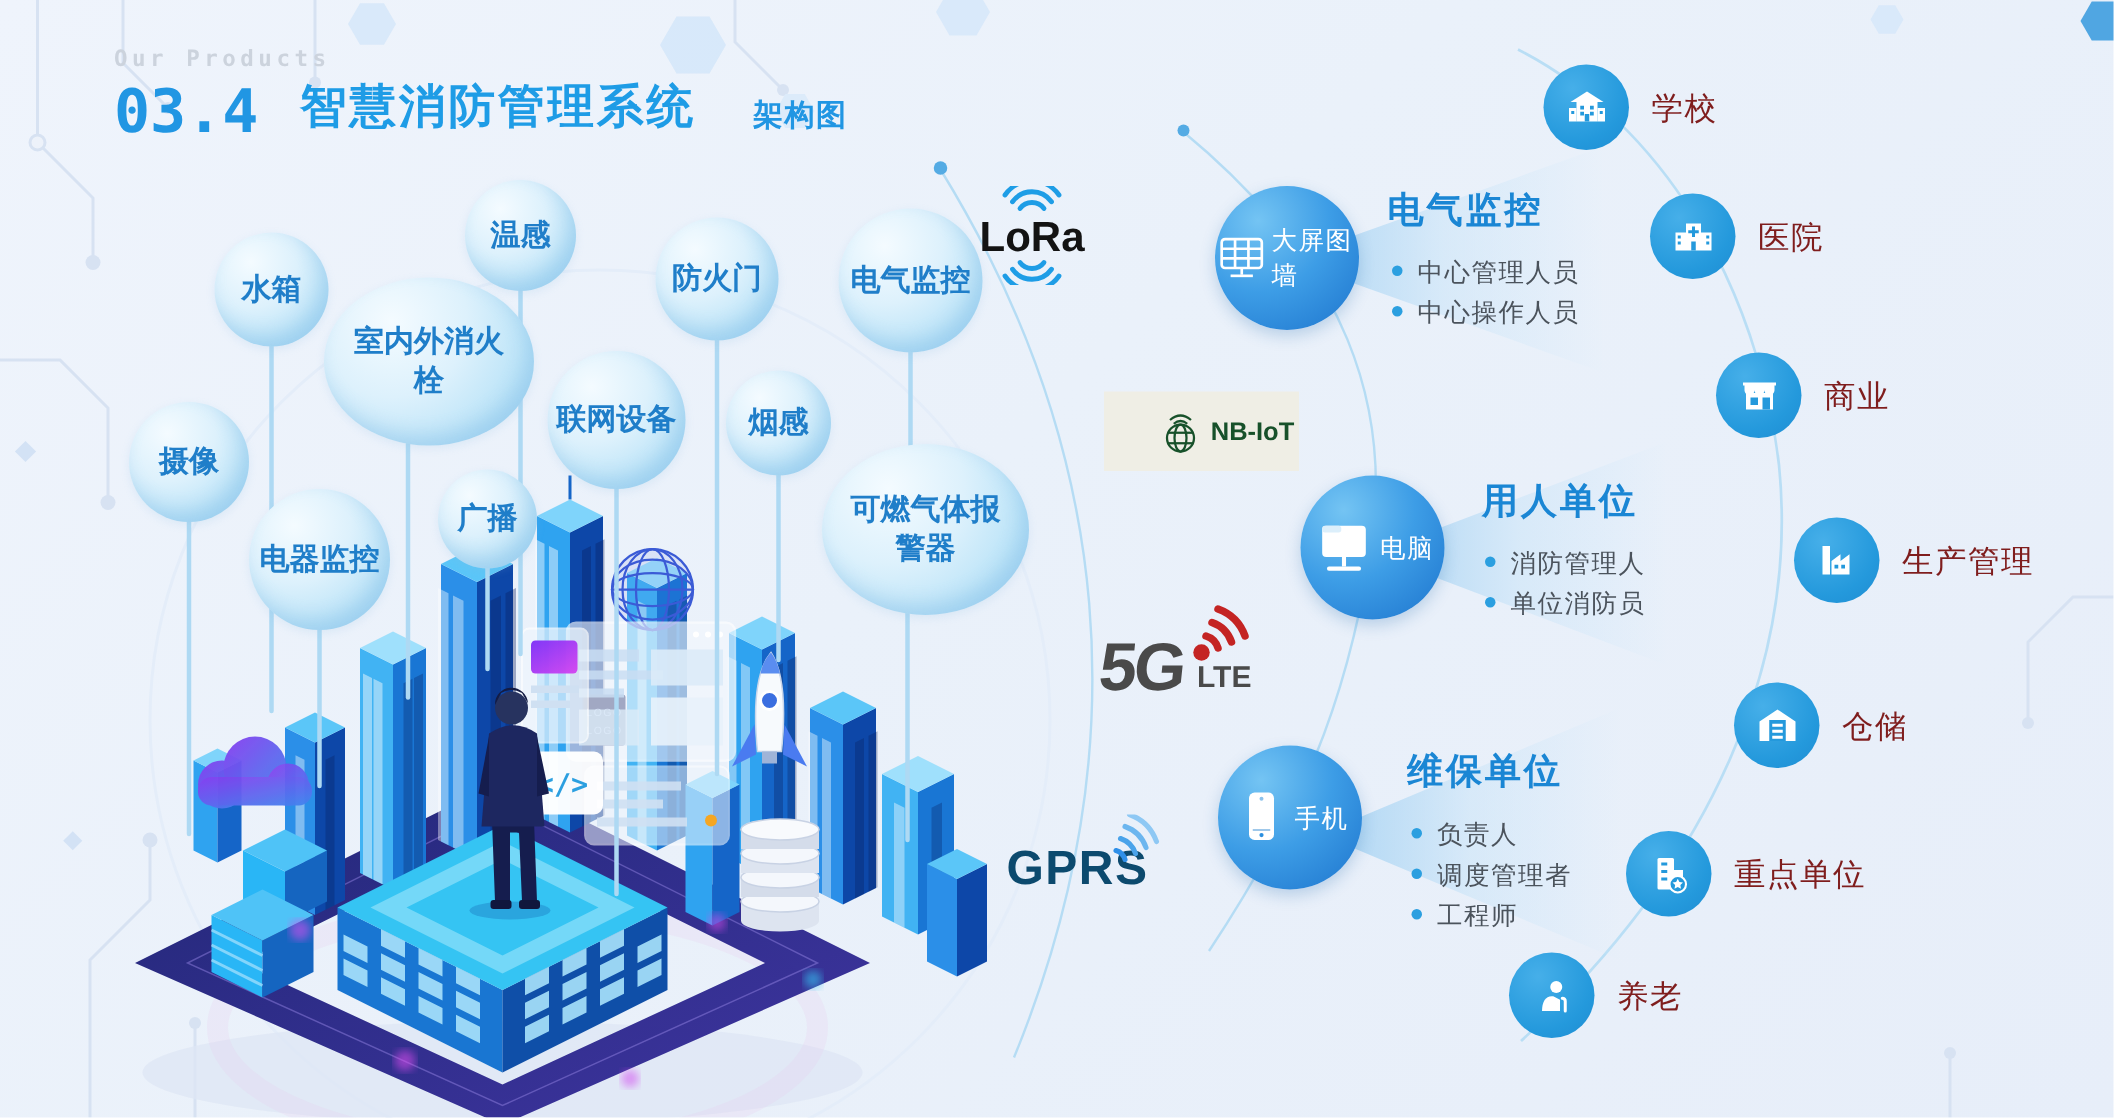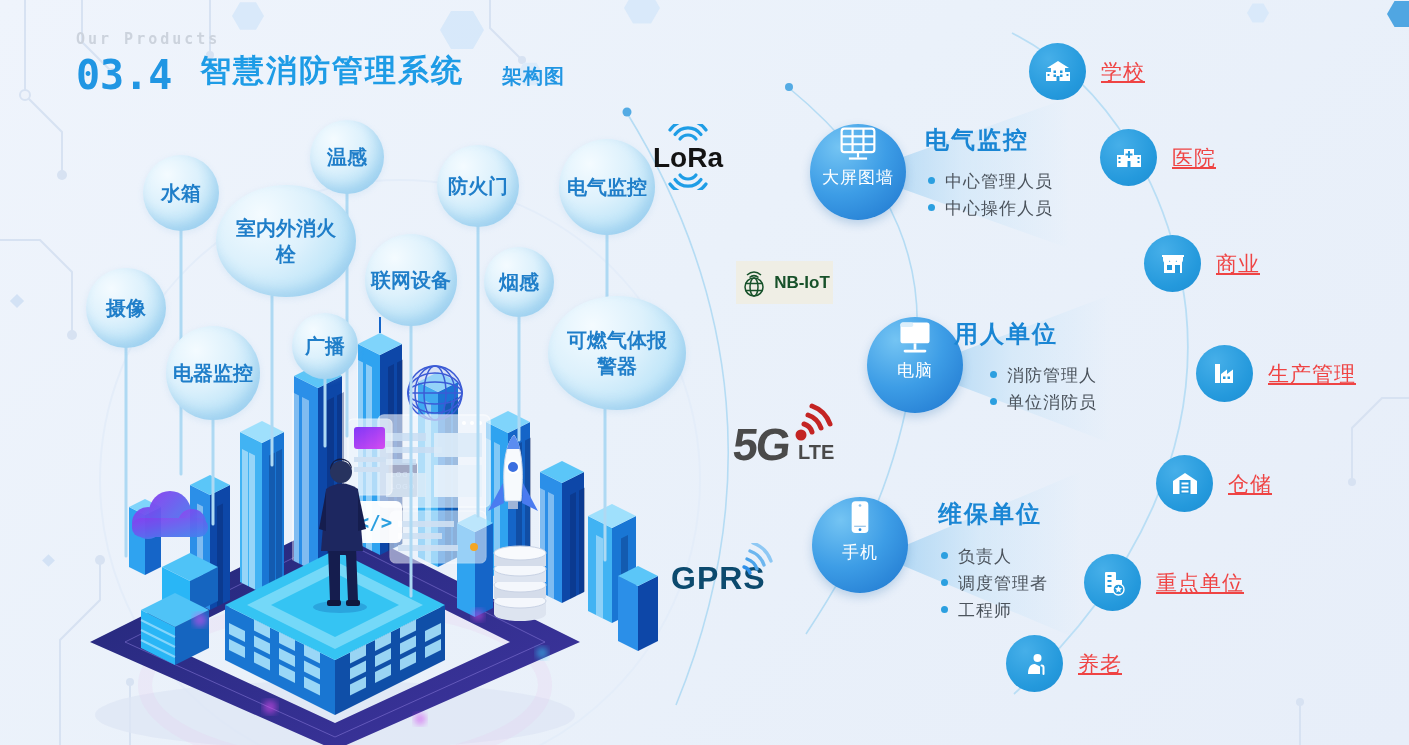--- a/index.html
+++ b/index.html
@@ -33,63 +33,63 @@
     position:absolute;border-radius:50%;
     display:flex;align-items:center;justify-content:center;text-align:center;
     color:#1f7ec9;font-weight:600;font-size:20px;line-height:1.3;
     background:radial-gradient(circle at 32% 26%,#f4fbff 0%,#ddf1fc 40%,#bce4f8 72%,#a5d8f4 100%);
     box-shadow:inset -5px -7px 12px rgba(110,175,225,.32), 0 2px 6px rgba(140,190,230,.18);
   }
   
   .logo{position:absolute;}
   .lora-box{left:640px;top:124px;width:100px;height:66px;}
   .nbiot-box{
-    left:736px;top:261px;width:97px;height:43px;background:#efeee5;
-    display:flex;align-items:center;justify-content:center;gap:5px;
+    left:736px;top:261px;width:97px;height:53px;background:#efeee5;
+    display:flex;align-items:center;justify-content:center;gap:5px;padding-left:33px;
   }
   .nbiot-text{font-size:17px;font-weight:800;color:#17512a;letter-spacing:0px;}
   .fiveg-box{left:731px;top:397px;width:116px;height:76px;}
   .fiveg-text{
     position:absolute;left:2px;bottom:2px;font-size:45px;font-weight:800;
     color:#4a4a4a;transform:skewX(-6deg);letter-spacing:-2px;
   }
   .lte-text{position:absolute;left:67px;bottom:9px;font-size:20px;font-weight:800;color:#4a4a4a;}
   .fiveg-signal{position:absolute;right:8px;top:0;}
   .gprs-box{left:671px;top:543px;width:112px;height:58px;}
   .gprs-text{position:absolute;left:0;bottom:4px;font-size:32px;font-weight:700;color:#0c4a6e;letter-spacing:1px;}
   .gprs-signal{position:absolute;right:6px;top:0;}
   
   .beam{
     position:absolute;clip-path:polygon(0 50%,100% 0,100% 100%);
     background:linear-gradient(90deg,rgba(160,208,242,.85) 0%,rgba(198,227,248,.5) 50%,rgba(228,241,252,.08) 100%);
   }
   .pcircle{
     position:absolute;width:96px;height:96px;border-radius:50%;
     background:radial-gradient(circle at 30% 24%,#74c4f3 0%,#3d9de6 48%,#1d74cd 100%);
-    display:flex;flex-direction:column;align-items:center;gap:2px;
+    display:flex;align-items:center;justify-content:center;gap:2px;
     box-shadow:0 4px 10px rgba(40,110,180,.25);
   }
   .pcircle .plabel{color:#fff;font-size:17px;letter-spacing:1px;}
   .pheading{position:absolute;font-size:24px;font-weight:700;color:#1a86d4;letter-spacing:2px;}
   ul.pbullets{position:absolute;list-style:none;margin:0;padding:0;}
   ul.pbullets li{
     position:relative;padding-left:17px;margin:4px 0;
     font-size:17px;color:#4b535c;letter-spacing:1px;
   }
   ul.pbullets li::before{
     content:'';position:absolute;left:0;top:7px;width:7px;height:7px;border-radius:50%;background:#2b9fe0;
   }
   
   .facility{position:absolute;display:flex;align-items:center;gap:15px;}
   .fcircle{
     width:57px;height:57px;border-radius:50%;flex:0 0 auto;
     background:radial-gradient(circle at 34% 28%,#46afe9 0%,#2499dc 65%,#1e8cd2 100%);
     display:flex;align-items:center;justify-content:center;
   }
-  .flabel{font-size:21px;color:#ef4444;letter-spacing:1px;text-decoration:underline;}
+  .flabel{font-size:21px;color:#7f1d1d;letter-spacing:1px;}
 </style>
 </head>
 <body>
 
 <svg class="layer" width="1409" height="745" viewBox="0 0 1409 745">
   <g stroke="#d7e2f2" stroke-width="2" fill="none">
     <path d="M25 0 V95 L62 132 V175"></path>
     <path d="M82 0 V42 L112 72"></path>
     <path d="M0 240 H40 L72 272 V335"></path>
     <path d="M60 745 V640 L100 600 V560"></path>
@@ -467,21 +467,21 @@
 <div class="beam" style="left:915px;top:295px;width:195px;height:148px"></div>
 <div class="pcircle" style="left:867px;top:317px">
   <svg width="44" height="40" viewBox="0 0 48 44">
     <rect x="8" y="6" width="32" height="23" rx="3" fill="#ffffff"></rect>
     <rect x="8" y="6" width="14" height="5" rx="2" fill="#dceffb"></rect>
     <line x1="24" y1="29" x2="24" y2="36" stroke="#ffffff" stroke-width="3"></line>
     <line x1="13" y1="37.5" x2="35" y2="37.5" stroke="#ffffff" stroke-width="3" stroke-linecap="round"></line>
   </svg>
   <span class="plabel">电脑</span>
 </div>
-<div class="pheading" style="left:954px;top:318px">用人单位</div>
+<div class="pheading" style="left:988px;top:318px">用人单位</div>
 <ul class="pbullets" style="left:990px;top:360px">
     <li>消防管理人</li>
     <li>单位消防员</li>
   </ul>
 
 <div class="beam" style="left:880px;top:472px;width:200px;height:168px"></div>
 <div class="pcircle" style="left:812px;top:497px">
   <svg width="40" height="42" viewBox="0 0 48 46">
     <rect x="14" y="3" width="20" height="38" rx="4.5" fill="#ffffff"></rect>
     <circle cx="24" cy="8" r="1.6" fill="#8cc2ec"></circle>

